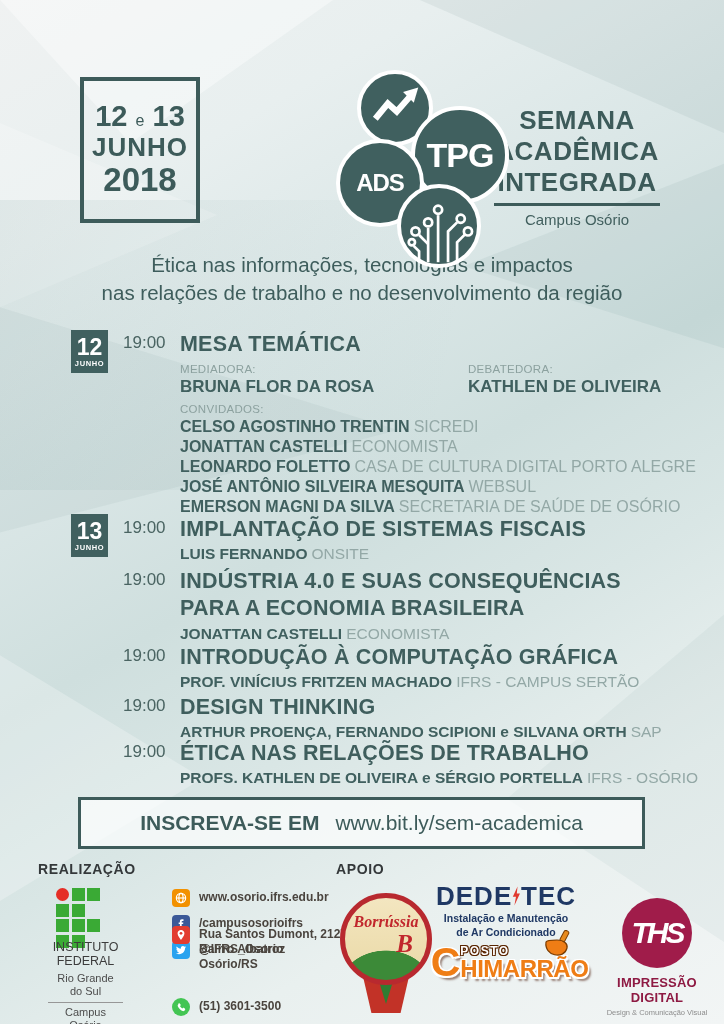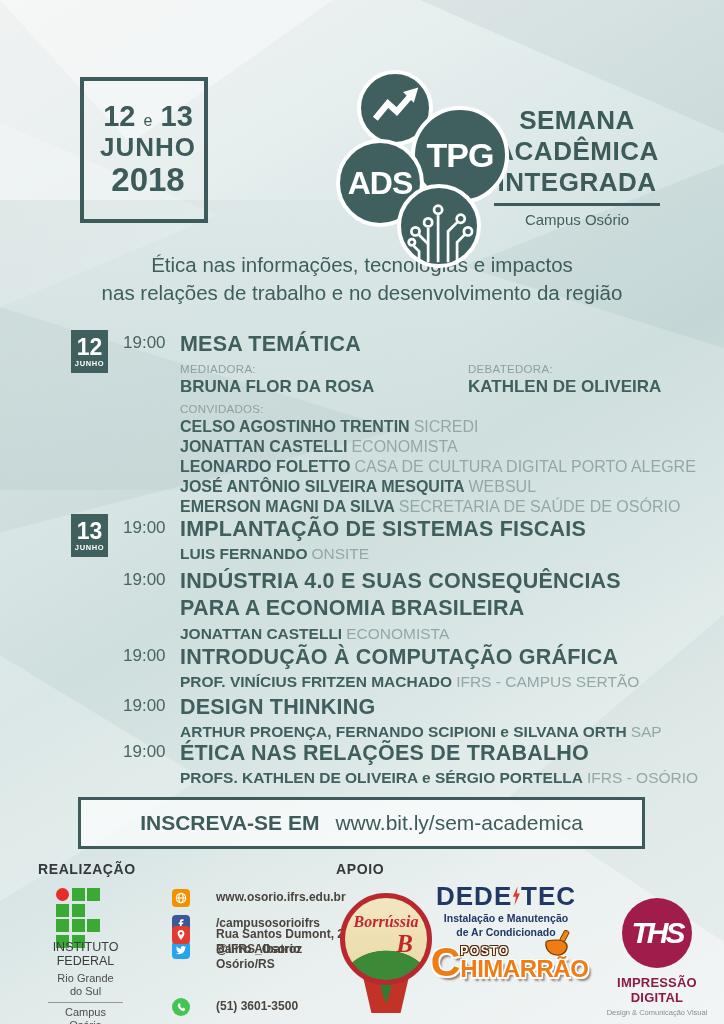--- a/index.html
+++ b/index.html
@@ -12,32 +12,32 @@
   .f3{background:rgba(255,255,255,.22);clip-path:polygon(0 12%,30% 21%,0 30%);}
   .f4{background:rgba(110,150,148,.10);clip-path:polygon(100% 16%,64% 26%,100% 34%);}
   .f5{background:rgba(125,160,158,.10);clip-path:polygon(0 30%,55% 42%,0 52%);}
   .f6{background:rgba(255,255,255,.25);clip-path:polygon(0 64%,28% 76%,0 88%);}
   .f7{background:rgba(120,152,150,.08);clip-path:polygon(100% 60%,70% 78%,100% 92%);}
   .band{position:absolute;left:0;top:200px;width:724px;height:290px;pointer-events:none;
     background:linear-gradient(100deg,rgba(143,175,173,.16),rgba(143,175,173,0) 62%);}
 
   
   .date-box{position:absolute;left:80px;top:77px;width:112px;height:138px;border:4px solid #3d5b5a;
-    display:flex;flex-direction:column;align-items:center;justify-content:center;color:#3d5b5a;gap:1px;padding-left:8px;}
+    display:flex;flex-direction:column;align-items:center;justify-content:center;color:#3d5b5a;gap:1px;}
   .date-line1{font-weight:bold;font-size:29px;line-height:1.05;}
   .date-conj{font-size:16px;font-weight:normal;}
   .date-month{font-size:26px;font-weight:bold;letter-spacing:1px;line-height:1.1;}
   .date-year{font-size:33px;font-weight:bold;line-height:1.1;}
 
   
   .circle{position:absolute;border-radius:50%;background:#40605f;border:4px solid #fff;
     display:flex;align-items:center;justify-content:center;color:#fff;font-weight:bold;box-sizing:border-box;}
   .c-trend{left:357px;top:70px;width:76px;height:76px;z-index:1;}
   .c-tpg{left:411px;top:106px;width:98px;height:98px;font-size:34px;z-index:2;letter-spacing:-1px;}
-  .c-ads{left:336px;top:139px;width:88px;height:88px;font-size:32px;z-index:3;letter-spacing:-1px;}
+  .c-ads{left:336px;top:139px;width:88px;height:88px;font-size:24px;z-index:3;letter-spacing:-1px;}
   .c-circuit{left:397px;top:184px;width:84px;height:84px;z-index:4;}
 
   
   .title-block{position:absolute;left:488px;top:105px;width:178px;text-align:center;color:#3d5b5a;}
   .title-line{font-size:26px;font-weight:bold;line-height:1.2;letter-spacing:.5px;}
   .title-underline{border-bottom:3px solid #3d5b5a;margin:4px 6px 5px;}
   .campus{font-size:15px;color:#42605f;}
 
   .subtitle{position:absolute;left:0;right:0;top:251px;text-align:center;font-size:20.5px;line-height:1.38;
     color:#3e5d5c;white-space:pre-line;}
@@ -81,21 +81,21 @@
   .if-logo{position:absolute;left:56px;top:888px;display:flex;flex-direction:column;gap:2.5px;}
   .if-row{display:flex;gap:2.5px;}
   .if-cell{width:13px;height:13px;background:#3aaa35;}
   .if-dot{background:#e52e26;border-radius:50%;}
   .inst{position:absolute;left:28px;top:941px;width:115px;text-align:center;color:#3c3c3c;}
   .inst-name{font-size:12.5px;font-weight:normal;line-height:1.1;}
   .inst-region{font-size:11px;margin-top:3px;line-height:1.2;white-space:pre-line;color:#4c4c4c;}
   .inst-divider{border-top:1px solid #979797;margin:4px 20px 3px;}
   .inst-campus{font-size:11px;line-height:1.2;white-space:pre-line;color:#4c4c4c;}
 
-  .contact-row{position:absolute;left:172px;display:flex;align-items:flex-start;gap:26px;}
+  .contact-row{position:absolute;left:172px;display:flex;align-items:flex-start;gap:9px;}
   .cr1{top:889px;} .cr2{top:915px;} .cr3{top:941px;} .cr4{top:926px;} .cr5{top:998px;justify-content:space-between;}
   .cicon{width:18px;height:18px;border-radius:4px;flex:none;display:flex;align-items:center;justify-content:center;}
   .ic-globe{background:#f29100;} .ic-fb{background:#3b5998;} .ic-tw{background:#2aa3ef;}
   .ic-pin{background:#e23c30;} .ic-ph{background:#43c553;border-radius:50%;}
   .ctext{font-size:12px;font-weight:bold;color:#4a443e;line-height:15px;white-space:pre-line;padding-top:1px;}
 
   
   .borrussia{position:absolute;left:338px;top:893px;width:96px;height:120px;}
   .b-ribbon{position:absolute;left:22px;bottom:0;width:52px;height:36px;background:#c23227;
     clip-path:polygon(6% 0,94% 0,78% 100%,22% 100%);}

